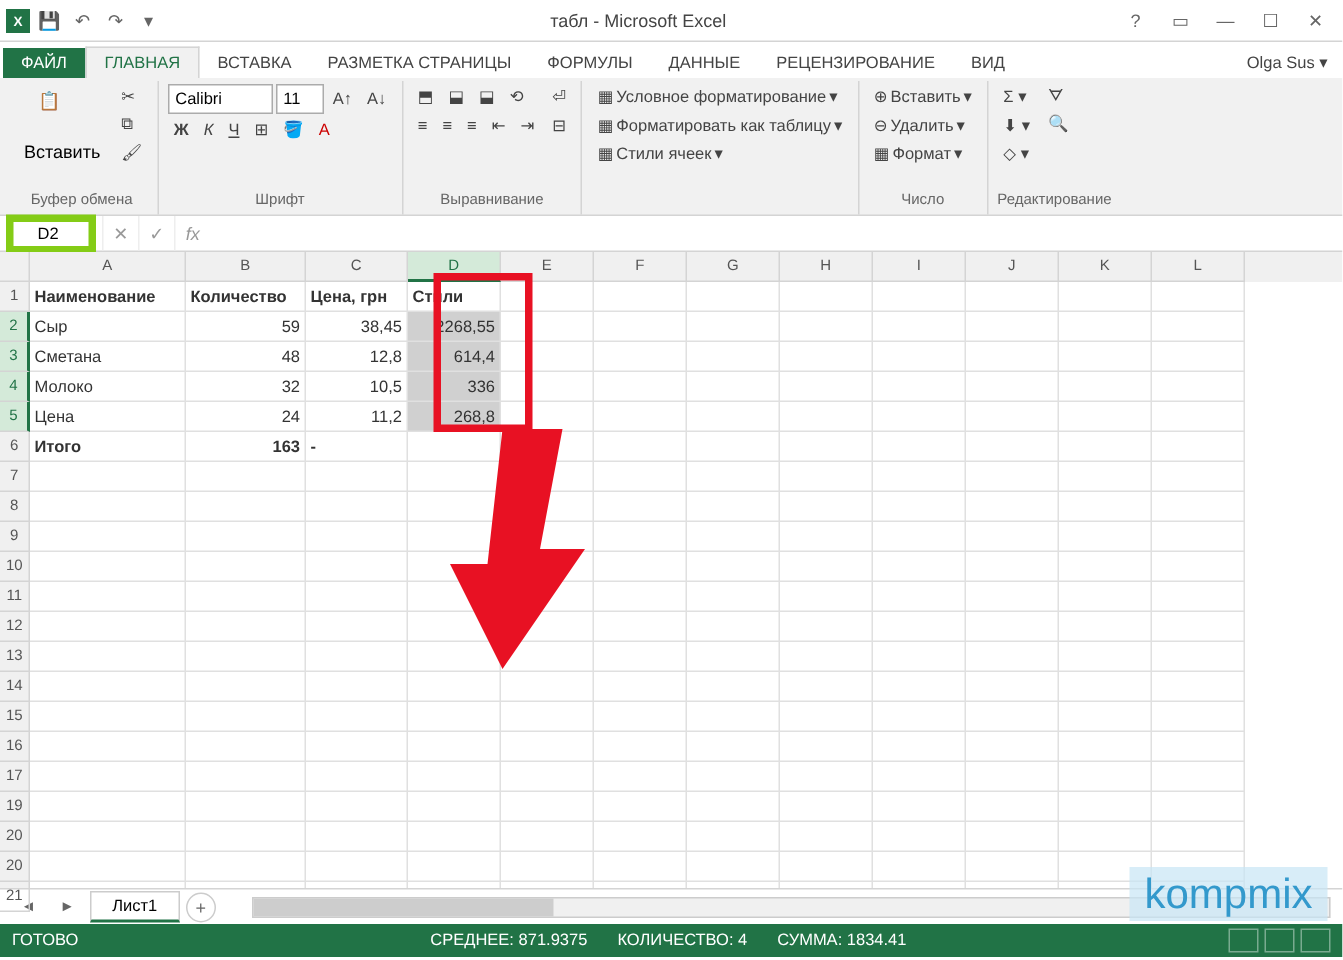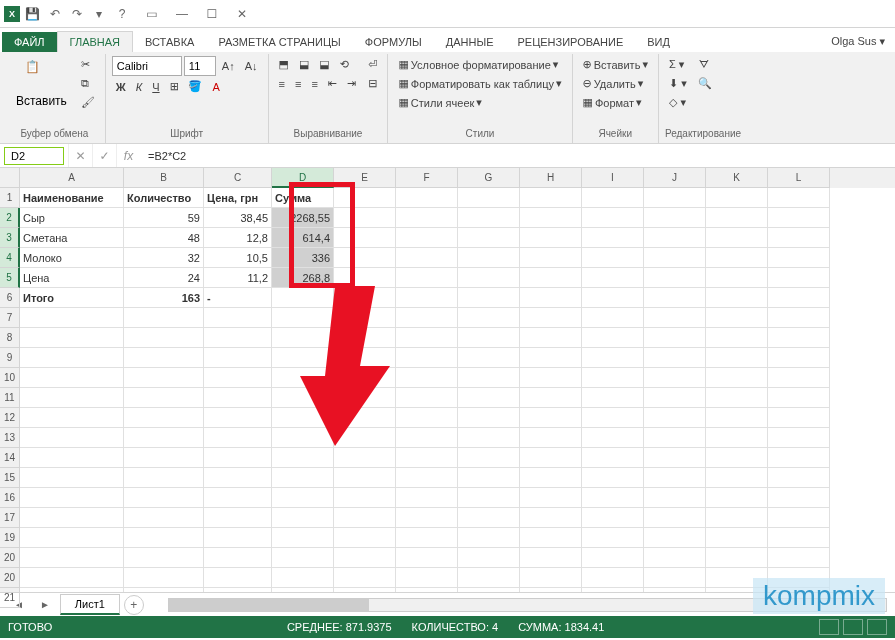--- a/index.html
+++ b/index.html
@@ -26,21 +26,21 @@
 .rb-btn { padding: 2px 4px; cursor: pointer; display: flex; align-items: center; gap: 2px; font-size: 11px; color: #444; }
 .rb-large { display: flex; flex-direction: column; align-items: center; gap: 2px; padding: 4px 6px; }
 .rb-icon-lg { width: 32px; height: 32px; }
 .rb-col { display: flex; flex-direction: column; gap: 2px; }
 .rb-row { display: flex; gap: 2px; align-items: center; }
 .font-combo { border: 1px solid #ababab; background: #fff; padding: 1px 4px; font-size: 11px; height: 20px; display: flex; align-items: center; }
 .font-name { width: 70px; }
 .font-size { width: 32px; }
 
 .formula-bar { height: 24px; background: #fff; border-bottom: 1px solid #d4d4d4; display: flex; align-items: center; }
-.name-box { width: 60px; border: 1px solid #84cc16; padding: 2px 6px; font-size: 11px; margin: 4px 4px; }
+.name-box { width: 60px; border: 5px solid #84cc16; padding: 2px 16px; font-size: 11px; margin: 4px 4px; }
 .fb-btn { width: 24px; height: 100%; display: flex; align-items: center; justify-content: center; color: #999; cursor: pointer; border-left: 1px solid #eee; }
 .formula-input { flex: 1; padding: 2px 8px; font-size: 11px; color: #333; }
 
 .sheet-area { position: relative; display: flex; height: 424px; }
 .row-headers { width: 20px; background: #f0f0f0; }
 .row-header { height: 20px; border-bottom: 1px solid #d4d4d4; border-right: 1px solid #d4d4d4; display: flex; align-items: center; justify-content: center; font-size: 10px; color: #555; }
 .row-header.corner { background: #f0f0f0; }
 .grid-wrap { flex: 1; overflow: hidden; }
 .col-headers { display: flex; height: 20px; background: #f0f0f0; }
 .col-header { border-right: 1px solid #d4d4d4; border-bottom: 1px solid #d4d4d4; display: flex; align-items: center; justify-content: center; font-size: 10px; color: #555; }
@@ -73,20 +73,21 @@
 <body>
 
 <div class="titlebar">
   <div class="title-left">
     <span class="excel-icon">X</span>
     <span class="qat-icon">💾</span>
     <span class="qat-icon">↶</span>
     <span class="qat-icon">↷</span>
     <span class="qat-icon">▾</span>
   </div>
+  <div class="title-center">табл - Microsoft Excel</div>
   <div class="title-right">
     <span class="win-btn">?</span>
     <span class="win-btn">▭</span>
     <span class="win-btn">—</span>
     <span class="win-btn">☐</span>
     <span class="win-btn">✕</span>
   </div>
 </div>
 
 <div class="ribbon-tabs">
@@ -174,31 +175,30 @@
     <div class="ribbon-group-label">Выравнивание</div>
   </div>
   <div class="ribbon-group">
     <div class="ribbon-group-body">
       <div class="rb-col">
         <span class="rb-btn"><span>▦</span> <span>Условное форматирование</span> ▾</span>
         <span class="rb-btn"><span>▦</span> <span>Форматировать как таблицу</span> ▾</span>
         <span class="rb-btn"><span>▦</span> <span>Стили ячеек</span> ▾</span>
       </div>
     </div>
-    <div class="ribbon-group-label">Стили</div>
   </div>
   <div class="ribbon-group">
     <div class="ribbon-group-body">
       <div class="rb-col">
         <span class="rb-btn"><span>⊕</span> <span>Вставить</span> ▾</span>
         <span class="rb-btn"><span>⊖</span> <span>Удалить</span> ▾</span>
         <span class="rb-btn"><span>▦</span> <span>Формат</span> ▾</span>
       </div>
     </div>
-    <div class="ribbon-group-label">Ячейки</div>
+    <div class="ribbon-group-label">Число</div>
   </div>
   <div class="ribbon-group" style="border-right:none">
     <div class="ribbon-group-body">
       <div class="rb-col">
         <span class="rb-btn">Σ ▾</span>
         <span class="rb-btn">⬇ ▾</span>
         <span class="rb-btn">◇ ▾</span>
       </div>
       <div class="rb-col">
         <span class="rb-btn">
@@ -211,21 +211,20 @@
     </div>
     <div class="ribbon-group-label">Редактирование</div>
   </div>
 </div>
 
 <div class="formula-bar">
   <div class="name-box">D2</div>
   <div class="fb-btn">✕</div>
   <div class="fb-btn">✓</div>
   <div class="fb-btn" style="font-style:italic">fx</div>
-  <div class="formula-input">=B2*C2</div>
 </div>
 
 <div class="sheet-area">
   <div class="row-headers">
     <div class="row-header corner"></div>
   <div class="row-header">1</div>
       <div class="row-header active">2</div>
       <div class="row-header active">3</div>
       <div class="row-header active">4</div>
       <div class="row-header active">5</div>
@@ -259,21 +258,21 @@
         <div class="col-header" style="width: 62px;">I</div>
         <div class="col-header" style="width: 62px;">J</div>
         <div class="col-header" style="width: 62px;">K</div>
         <div class="col-header" style="width: 62px;">L</div>
       </div>
     <div class="grid-rows">
         <div class="grid-row">
           <div class="cell bold" style="width: 104px;">Наименование</div>
           <div class="cell bold" style="width: 80px;">Количество</div>
           <div class="cell bold" style="width: 68px;">Цена, грн</div>
-          <div class="cell bold" style="width: 62px;">Сумма</div>
+          <div class="cell bold" style="width: 62px;">Стили</div>
           <div class="cell" style="width: 62px;"></div>
           <div class="cell" style="width: 62px;"></div>
           <div class="cell" style="width: 62px;"></div>
           <div class="cell" style="width: 62px;"></div>
           <div class="cell" style="width: 62px;"></div>
           <div class="cell" style="width: 62px;"></div>
           <div class="cell" style="width: 62px;"></div>
           <div class="cell" style="width: 62px;"></div>
         </div>
         <div class="grid-row">

